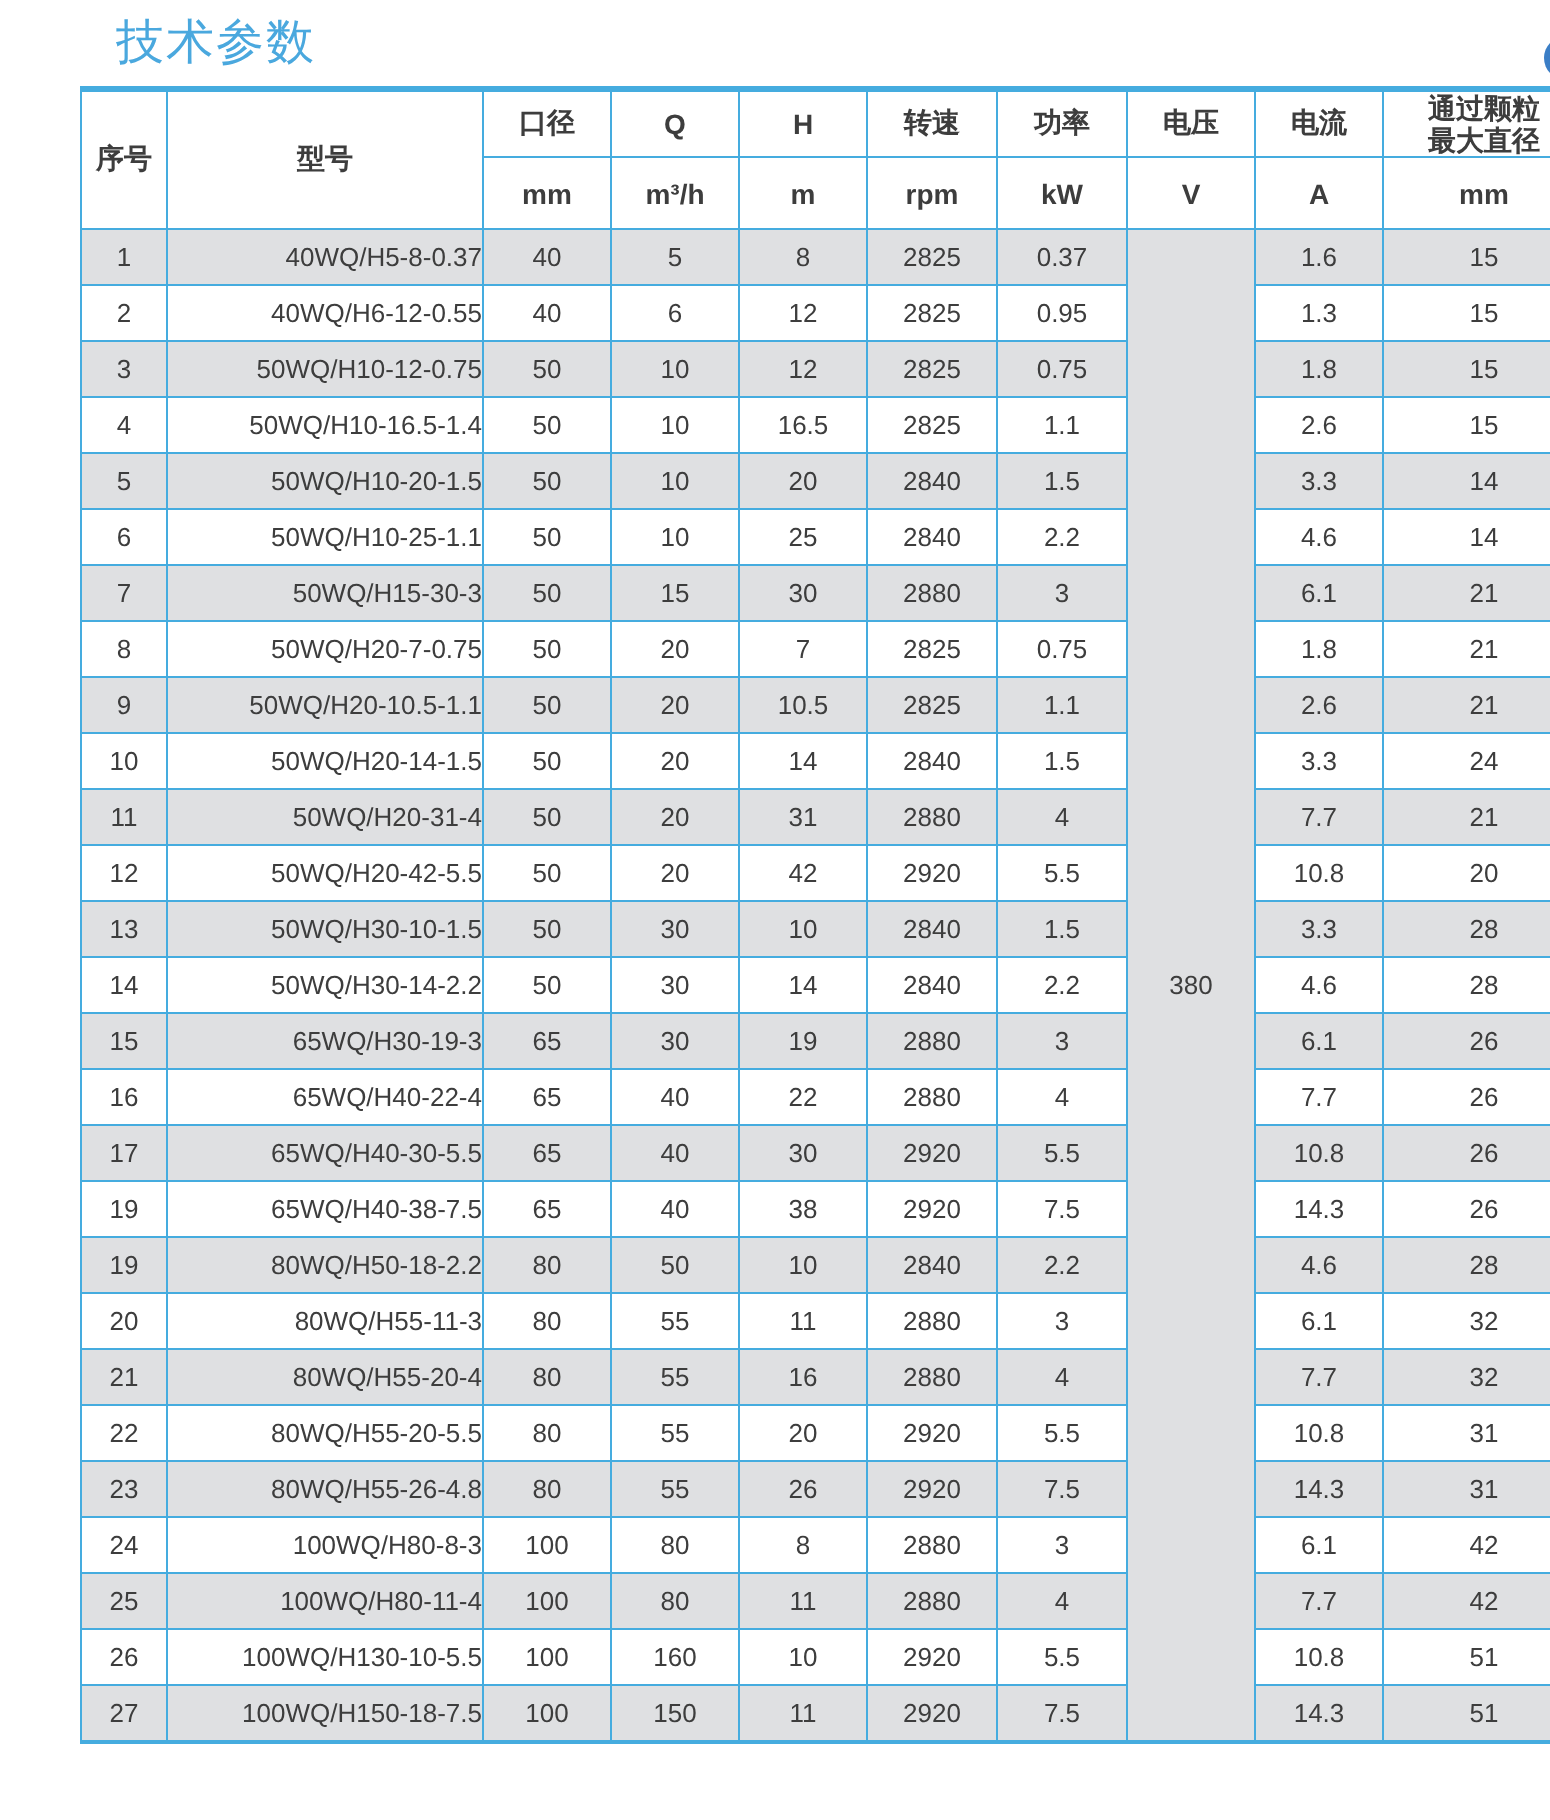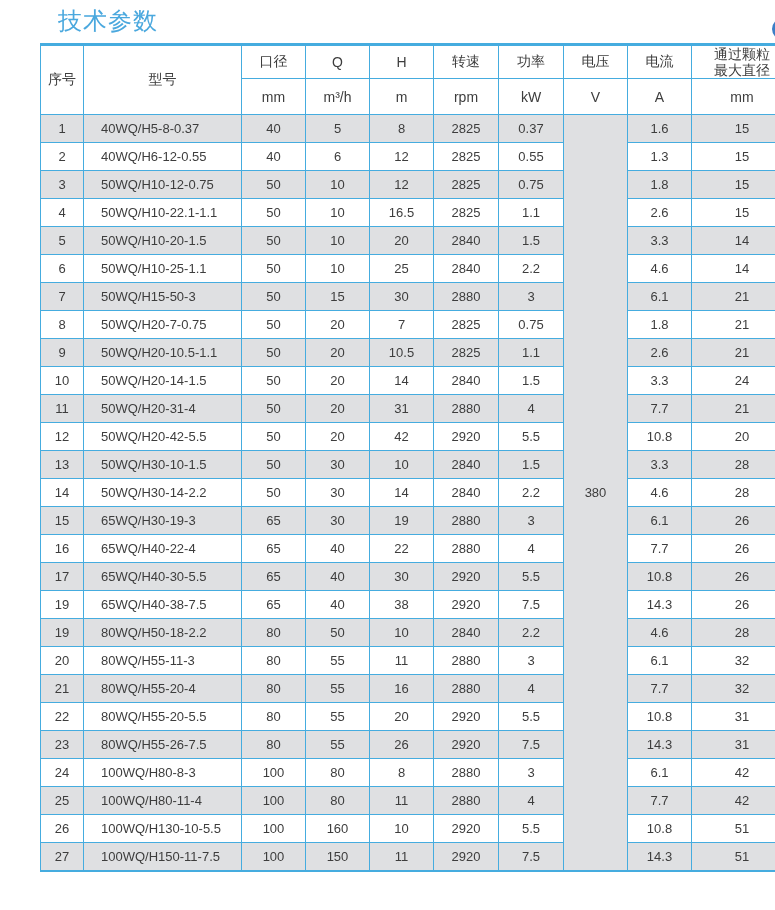--- a/index.html
+++ b/index.html
@@ -52,31 +52,31 @@
     text-align:center;
     vertical-align:middle;
     padding:0;
     font-size:13px;
     color:var(--ink);
     background:#ffffff;
     overflow:hidden;
     white-space:nowrap;
   }
   thead th{
-    font-weight:normal;
+    font-weight:bold;
     font-size:14px;
     white-space:normal;
     margin-top:14px;
   }
   tr.hrow1 th{height:34px;}
   tr.hrow2 th{height:36px;}
   tbody td{height:28px;}
   tbody tr.stripe td{background:var(--stripe);}
   tbody td.voltage{background:#ffffff;}
-  tbody td.model{text-align:left;padding-left:17px;}
+  tbody td.model{text-align:right;padding-left:17px;}
   .hline{display:block;line-height:16px;}
 </style>
 </head>
 <body>
 
 <div class="page-title">技术参数</div>
 <div class="corner-dot"></div>
 
 <div class="table-clip">
   <table>
@@ -132,38 +132,38 @@
           <td>1.6</td>
           <td>15</td>
         </tr>
         <tr>
           <td>2</td>
           <td class="model">40WQ/H6-12-0.55</td>
           <td>40</td>
           <td>6</td>
           <td>12</td>
           <td>2825</td>
-          <td>0.55</td>
+          <td>0.95</td>
           <td>1.3</td>
           <td>15</td>
         </tr>
         <tr class="stripe">
           <td>3</td>
           <td class="model">50WQ/H10-12-0.75</td>
           <td>50</td>
           <td>10</td>
           <td>12</td>
           <td>2825</td>
           <td>0.75</td>
           <td>1.8</td>
           <td>15</td>
         </tr>
         <tr>
           <td>4</td>
-          <td class="model">50WQ/H10-22.1-1.1</td>
+          <td class="model">50WQ/H10-16.5-1.4</td>
           <td>50</td>
           <td>10</td>
           <td>16.5</td>
           <td>2825</td>
           <td>1.1</td>
           <td>2.6</td>
           <td>15</td>
         </tr>
         <tr class="stripe">
           <td>5</td>
@@ -182,21 +182,21 @@
           <td>50</td>
           <td>10</td>
           <td>25</td>
           <td>2840</td>
           <td>2.2</td>
           <td>4.6</td>
           <td>14</td>
         </tr>
         <tr class="stripe">
           <td>7</td>
-          <td class="model">50WQ/H15-50-3</td>
+          <td class="model">50WQ/H15-30-3</td>
           <td>50</td>
           <td>15</td>
           <td>30</td>
           <td>2880</td>
           <td>3</td>
           <td>6.1</td>
           <td>21</td>
         </tr>
         <tr>
           <td>8</td>
@@ -358,21 +358,21 @@
           <td>80</td>
           <td>55</td>
           <td>20</td>
           <td>2920</td>
           <td>5.5</td>
           <td>10.8</td>
           <td>31</td>
         </tr>
         <tr class="stripe">
           <td>23</td>
-          <td class="model">80WQ/H55-26-7.5</td>
+          <td class="model">80WQ/H55-26-4.8</td>
           <td>80</td>
           <td>55</td>
           <td>26</td>
           <td>2920</td>
           <td>7.5</td>
           <td>14.3</td>
           <td>31</td>
         </tr>
         <tr>
           <td>24</td>
@@ -402,21 +402,21 @@
           <td>100</td>
           <td>160</td>
           <td>10</td>
           <td>2920</td>
           <td>5.5</td>
           <td>10.8</td>
           <td>51</td>
         </tr>
         <tr class="stripe">
           <td>27</td>
-          <td class="model">100WQ/H150-11-7.5</td>
+          <td class="model">100WQ/H150-18-7.5</td>
           <td>100</td>
           <td>150</td>
           <td>11</td>
           <td>2920</td>
           <td>7.5</td>
           <td>14.3</td>
           <td>51</td>
         </tr>
       </tbody>
   </table>

